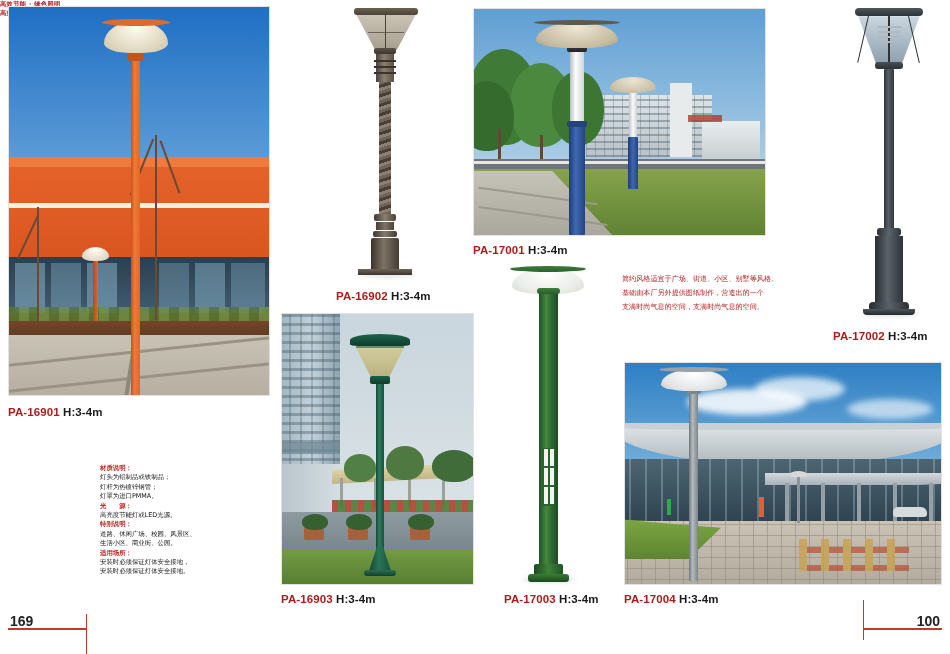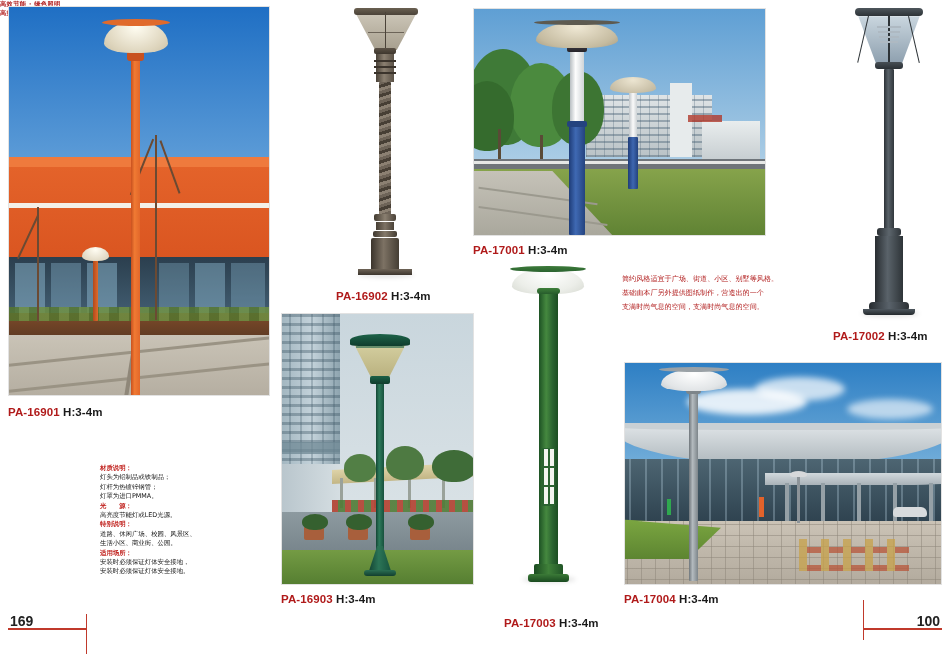--- a/index.html
+++ b/index.html
@@ -345,21 +345,21 @@
          background:#f3f5ef;"></div>
     <div style="position:absolute;left:50px;top:190px;width:13px;height:58px;
          background:repeating-linear-gradient(0deg,#2a6330 0 2px,transparent 2px 19px),
                     repeating-linear-gradient(90deg,#2a6330 0 2px,transparent 2px 6px);"></div>
 
     <div style="position:absolute;left:42px;top:306px;width:29px;height:12px;
          background:linear-gradient(90deg,#1b4c21,#3f8039,#215527);border-radius:2px;"></div>
     <div style="position:absolute;left:36px;top:316px;width:41px;height:8px;
          background:linear-gradient(#3b7a37,#1a4a20);border-radius:3px;"></div>
   </div>
-  <div class="caption" style="left:504px; top:593px;margin-top:24px;">
+  <div class="caption" style="left:504px; top:593px;">
     <span class="code">PA-17003</span>
     <span>H:3-4m</span>
   </div>
 
   <div class="photo" style="left:624px; top:362px; width:318px; height:223px; border:1px solid #e2e2e2;">
     <div class="sky" style="background:linear-gradient(#2e7fc4,#7fb6dd 55%,#bcd8ea);"></div>
 
     <div style="position:absolute;left:62px;top:26px;width:120px;height:26px;
          background:rgba(255,255,255,.85);border-radius:50%;filter:blur(3px);"></div>
     <div style="position:absolute;left:130px;top:14px;width:90px;height:24px;

